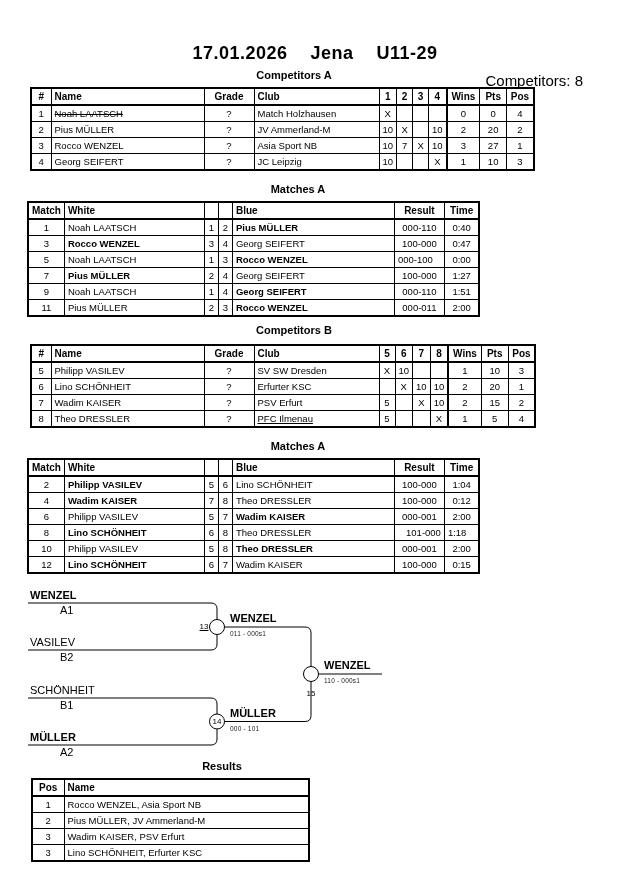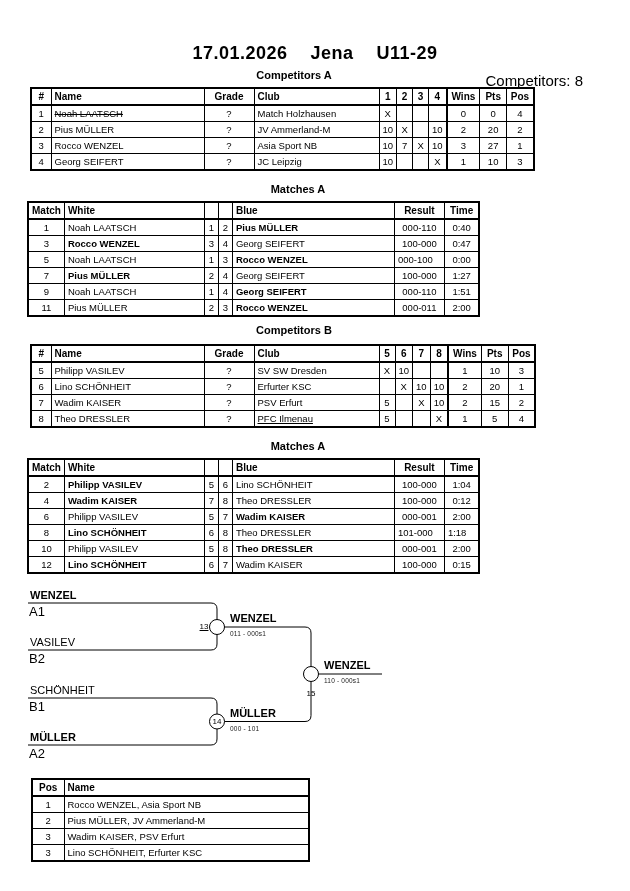--- a/index.html
+++ b/index.html
@@ -10,21 +10,21 @@
   .h{position:absolute;font-size:11px;font-weight:bold;text-align:center;padding-left:48px;}
   .count{position:absolute;top:72px;left:433px;width:150px;font-size:15px;text-align:right;}
   table{position:absolute;border-collapse:collapse;table-layout:fixed;border:2px solid #000;background:#fff;}
   th,td{border:1px solid #000;font-size:9.5px;padding:0 3px;height:15px;line-height:14px;
         white-space:nowrap;overflow:hidden;}
   th{font-weight:bold;font-size:10px;border-bottom:2px solid #000;}
   td.b,.b{font-weight:bold;}
   td.s{text-decoration:line-through;}
   th.sep,td.sep{border-left:2px solid #000;}
   .bracket-label{position:absolute;font-size:11px;white-space:nowrap;}
-  .seed-code{position:absolute;font-size:13px;white-space:nowrap;}
+  .seed-code{position:absolute;font-size:11px;white-space:nowrap;margin-left:31px;}
   .score{position:absolute;font-size:6.5px;color:#222;white-space:nowrap;letter-spacing:.2px;}
   .cnum{position:absolute;width:20px;text-align:center;font-size:8px;line-height:10px;}
   svg{position:absolute;left:0;top:580px;}
 </style>
 </head>
 <body>
 
 <div class="page">
 
   <div class="title">17.01.2026  Jena  U11-29</div>
@@ -334,21 +334,21 @@
           <td class="b" style="text-align: left;">Wadim KAISER</td>
           <td style="text-align: center;">000-001</td>
           <td style="text-align: center;">2:00</td>
         </tr>
         <tr>
           <td style="text-align: center;">8</td>
           <td class="b" style="text-align: left;">Lino SCHÖNHEIT</td>
           <td style="text-align: center;">6</td>
           <td style="text-align: center;">8</td>
           <td style="text-align: left;">Theo DRESSLER</td>
-          <td style="text-align: left;">101-000</td>
+          <td style="text-align: right;">101-000</td>
           <td style="">1:18</td>
         </tr>
         <tr>
           <td style="text-align: center;">10</td>
           <td style="text-align: left;">Philipp VASILEV</td>
           <td style="text-align: center;">5</td>
           <td style="text-align: center;">8</td>
           <td class="b" style="text-align: left;">Theo DRESSLER</td>
           <td style="text-align: center;">000-001</td>
           <td style="text-align: center;">2:00</td>
@@ -393,20 +393,21 @@
   <div class="cnum" style="left:207px;top:716.5px;">14</div>
   <div class="cnum" style="left:301px;top:689px;">15</div>
 
   <div class="bracket-label b" style="left:230px;top:612px;">WENZEL</div>
   <div class="score" style="left:230px;top:630px;">011 - 000s1</div>
   <div class="bracket-label b" style="left:230px;top:707px;">MÜLLER</div>
   <div class="score" style="left:230px;top:724.5px;">000 - 101</div>
   <div class="bracket-label b" style="left:324px;top:659px;">WENZEL</div>
   <div class="score" style="left:324px;top:677px;">110 - 000s1</div>
 
+  <div class="h" style="top:760px;left:0;width:348px;">Results</div>
 
   <table style="left:31px;top:778px;">
       <colgroup>
         <col style="width: 32px;">
         <col style="width: 245px;">
       </colgroup>
       <thead>
         <tr>
           <th style="text-align: center;">Pos</th>
           <th style="text-align: left;">Name</th>

